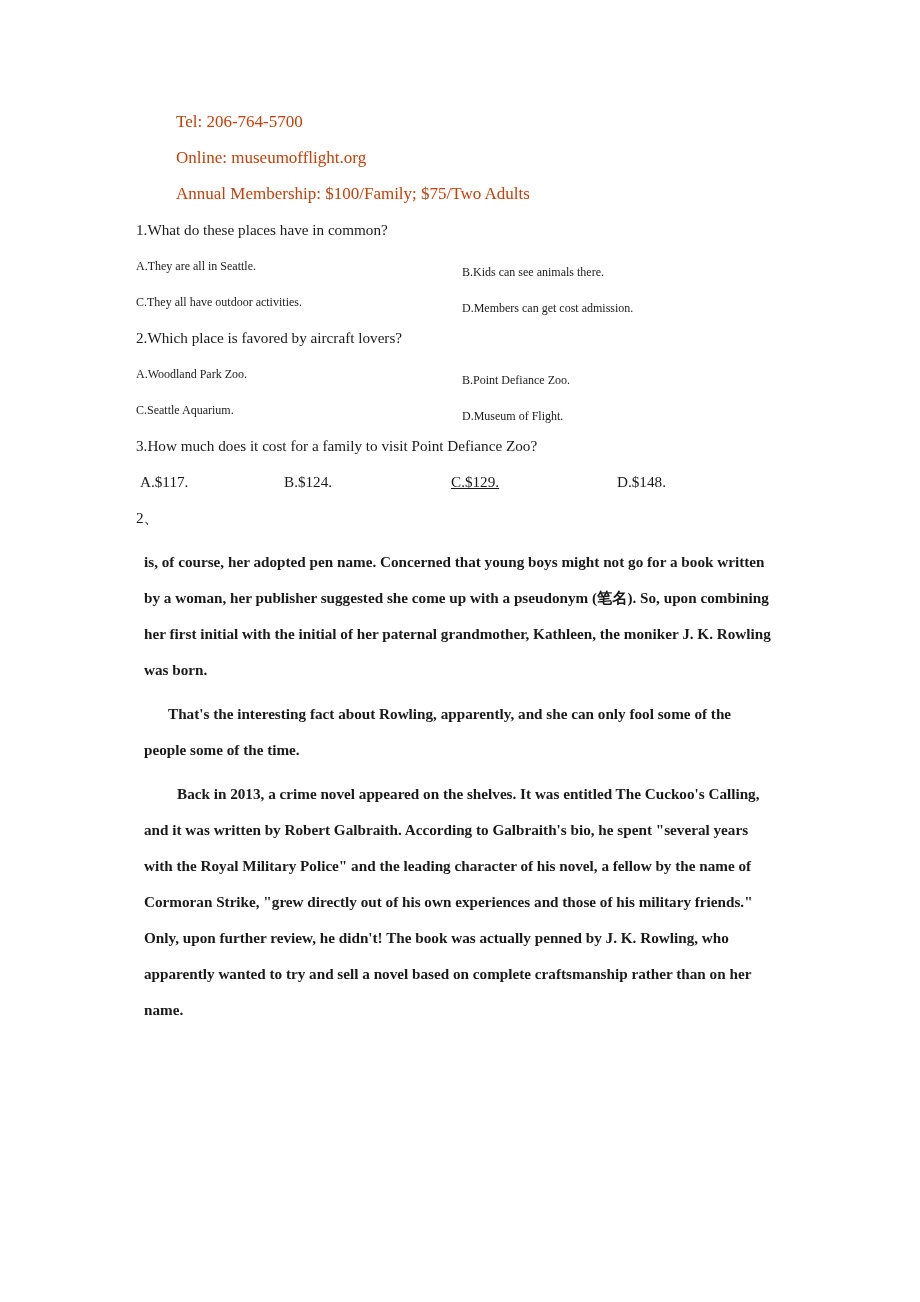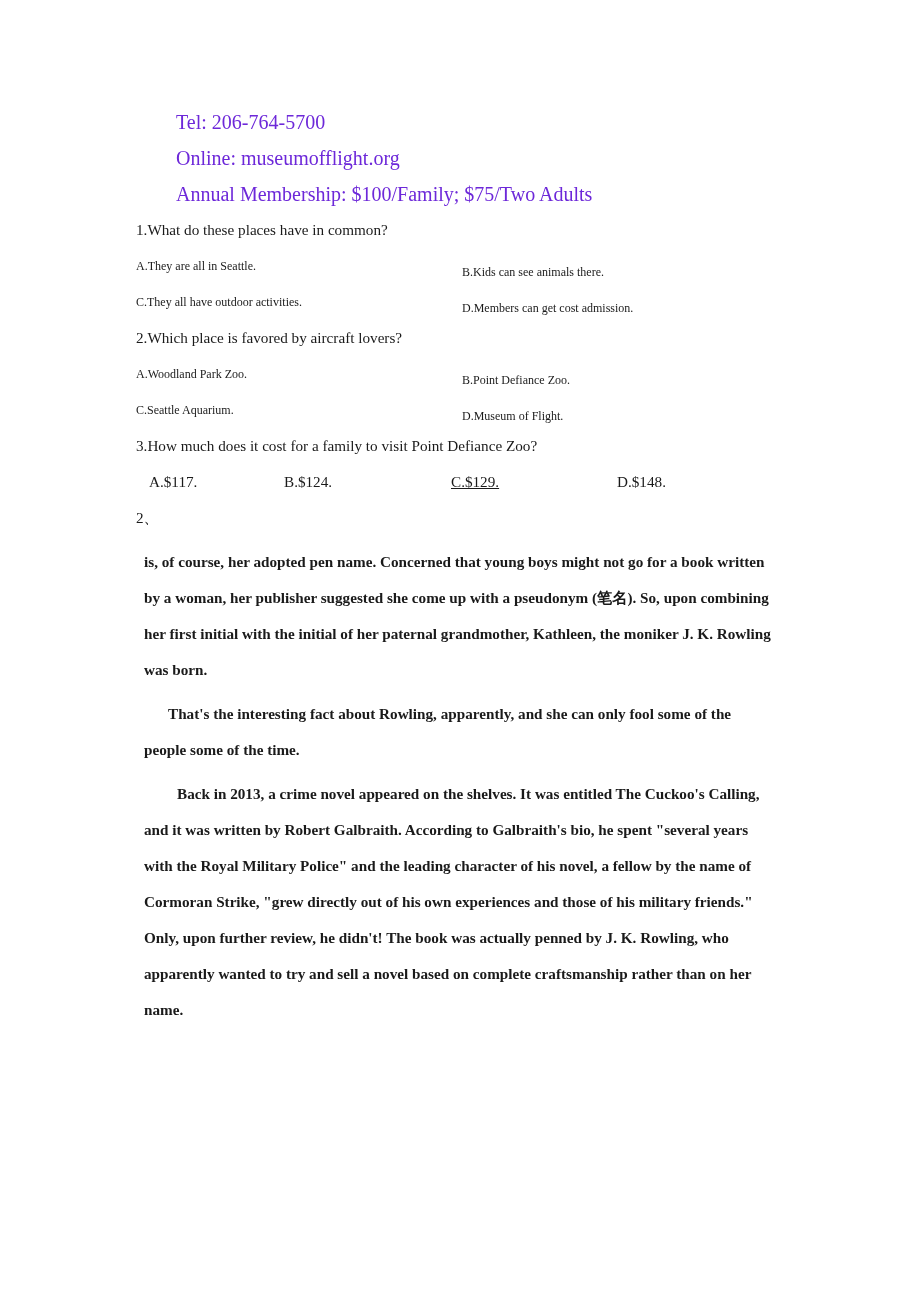--- a/index.html
+++ b/index.html
@@ -24,24 +24,24 @@
   }
   .content {
     position: absolute;
     left: 136px;
     top: 104px;
     width: 648px;
   }
 
   
   .line {
-    font-size: 20px;
+    font-size: 17px;
     line-height: 36px;
     white-space: nowrap;
-    color: #6d28d9;
+    color: #c2410c;
   }
 
   
   .info-line {
     padding-left: 40px;
   }
 
   
   .question-stem {
     font-size: 15.2px;
@@ -59,21 +59,21 @@
   .opt-row-2 .col-a { position: absolute; left: 0px;   top: 0; white-space: nowrap; }
   .opt-row-2 .col-b { position: absolute; left: 326px; top: 6px; white-space: nowrap; }
 
   
   .opt-row-4 {
     position: relative;
     height: 36px;
     font-size: 15.2px;
     line-height: 36px;
   }
-  .opt-row-4 .c1 { position: absolute; left: 13px;   top: 0; white-space: nowrap; }
+  .opt-row-4 .c1 { position: absolute; left: 4px;   top: 0; white-space: nowrap; }
   .opt-row-4 .c2 { position: absolute; left: 148px; top: 0; white-space: nowrap; }
   .opt-row-4 .c3 { position: absolute; left: 315px; top: 0; white-space: nowrap; text-decoration: underline; }
   .opt-row-4 .c4 { position: absolute; left: 481px; top: 0; white-space: nowrap; }
 
   
   .passage {
     font-size: 15.2px;
     line-height: 36px;
     text-align: left;
   }

